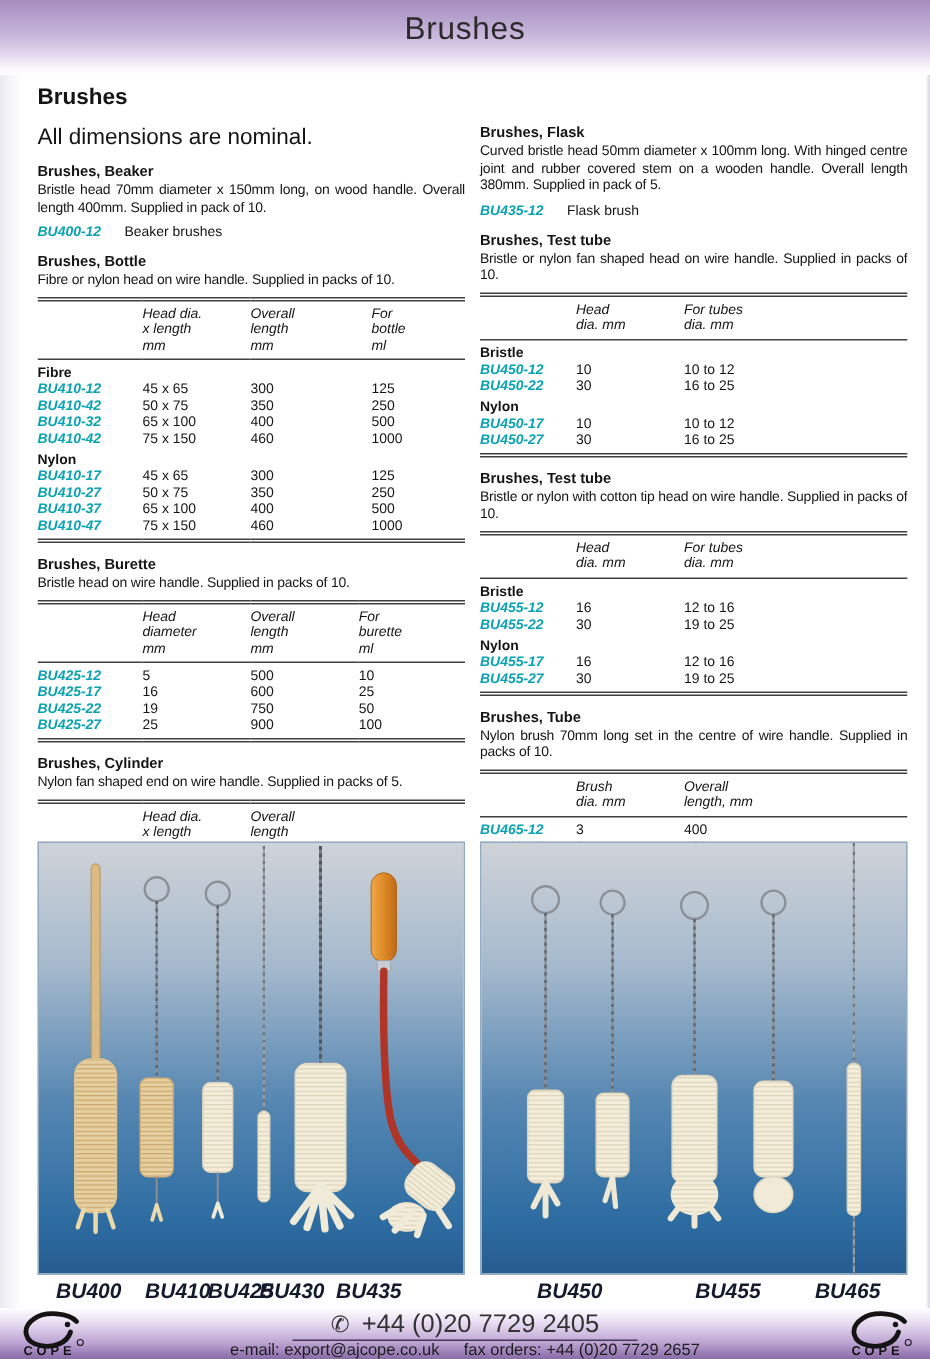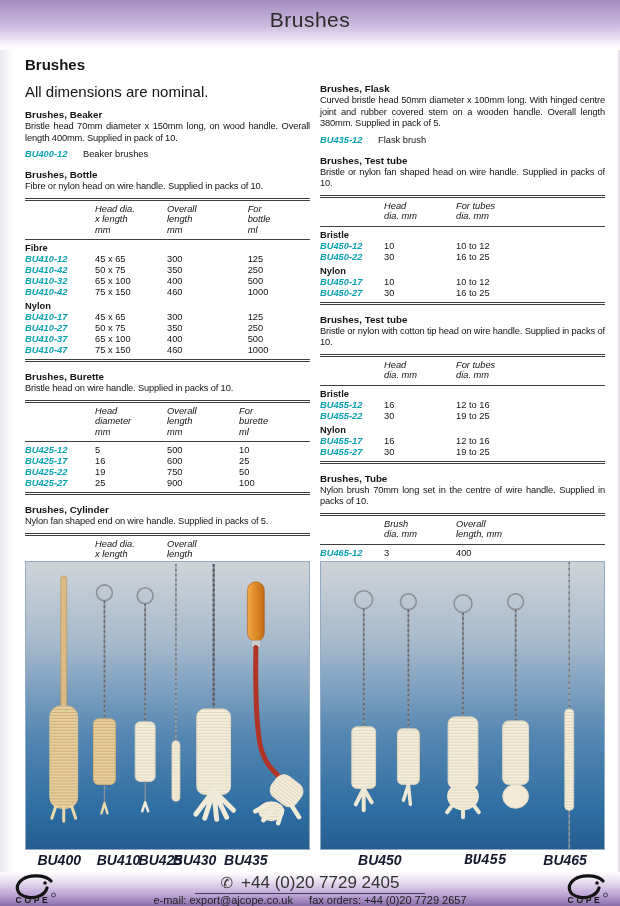--- a/index.html
+++ b/index.html
@@ -490,21 +490,21 @@
 
         <g>
           <line x1="250" y1="0" x2="250" y2="289" stroke="#9aa0a7" stroke-width="1.4"></line>
           <line x1="250" y1="0" x2="250" y2="289" stroke="#6b7078" stroke-width="1.4" stroke-dasharray="2 4"></line>
           <rect x="245.5" y="148" width="9" height="102" rx="4" fill="url(#brCreamR)" stroke="#ddd3b8" stroke-width="0.8"></rect>
         </g>
       </svg>
     </div>
     <div class="photo-labels">
         <span style="left: 21%;">BU450</span>
-        <span style="left: 58%; font-family: Liberation Mono, monospace;">BU455</span>
+        <span style="left: 58%;">BU455</span>
         <span style="left: 86%;">BU465</span>
       </div>
   </div>
 </div>
 
 <div class="footer">
   <svg class="logo" width="52" height="30" viewBox="0 0 48 30">
     <path d="M41 7 C36 1 20 0 13 5 C4 11 6 21 17 23 C26 25 35 21 37 14" fill="none" stroke="#141414" stroke-width="3.2" stroke-linecap="round"></path>
     <circle cx="35" cy="9" r="1.8" fill="#141414"></circle>
     <circle cx="43.5" cy="21" r="2" fill="none" stroke="#141414" stroke-width="0.7"></circle>

